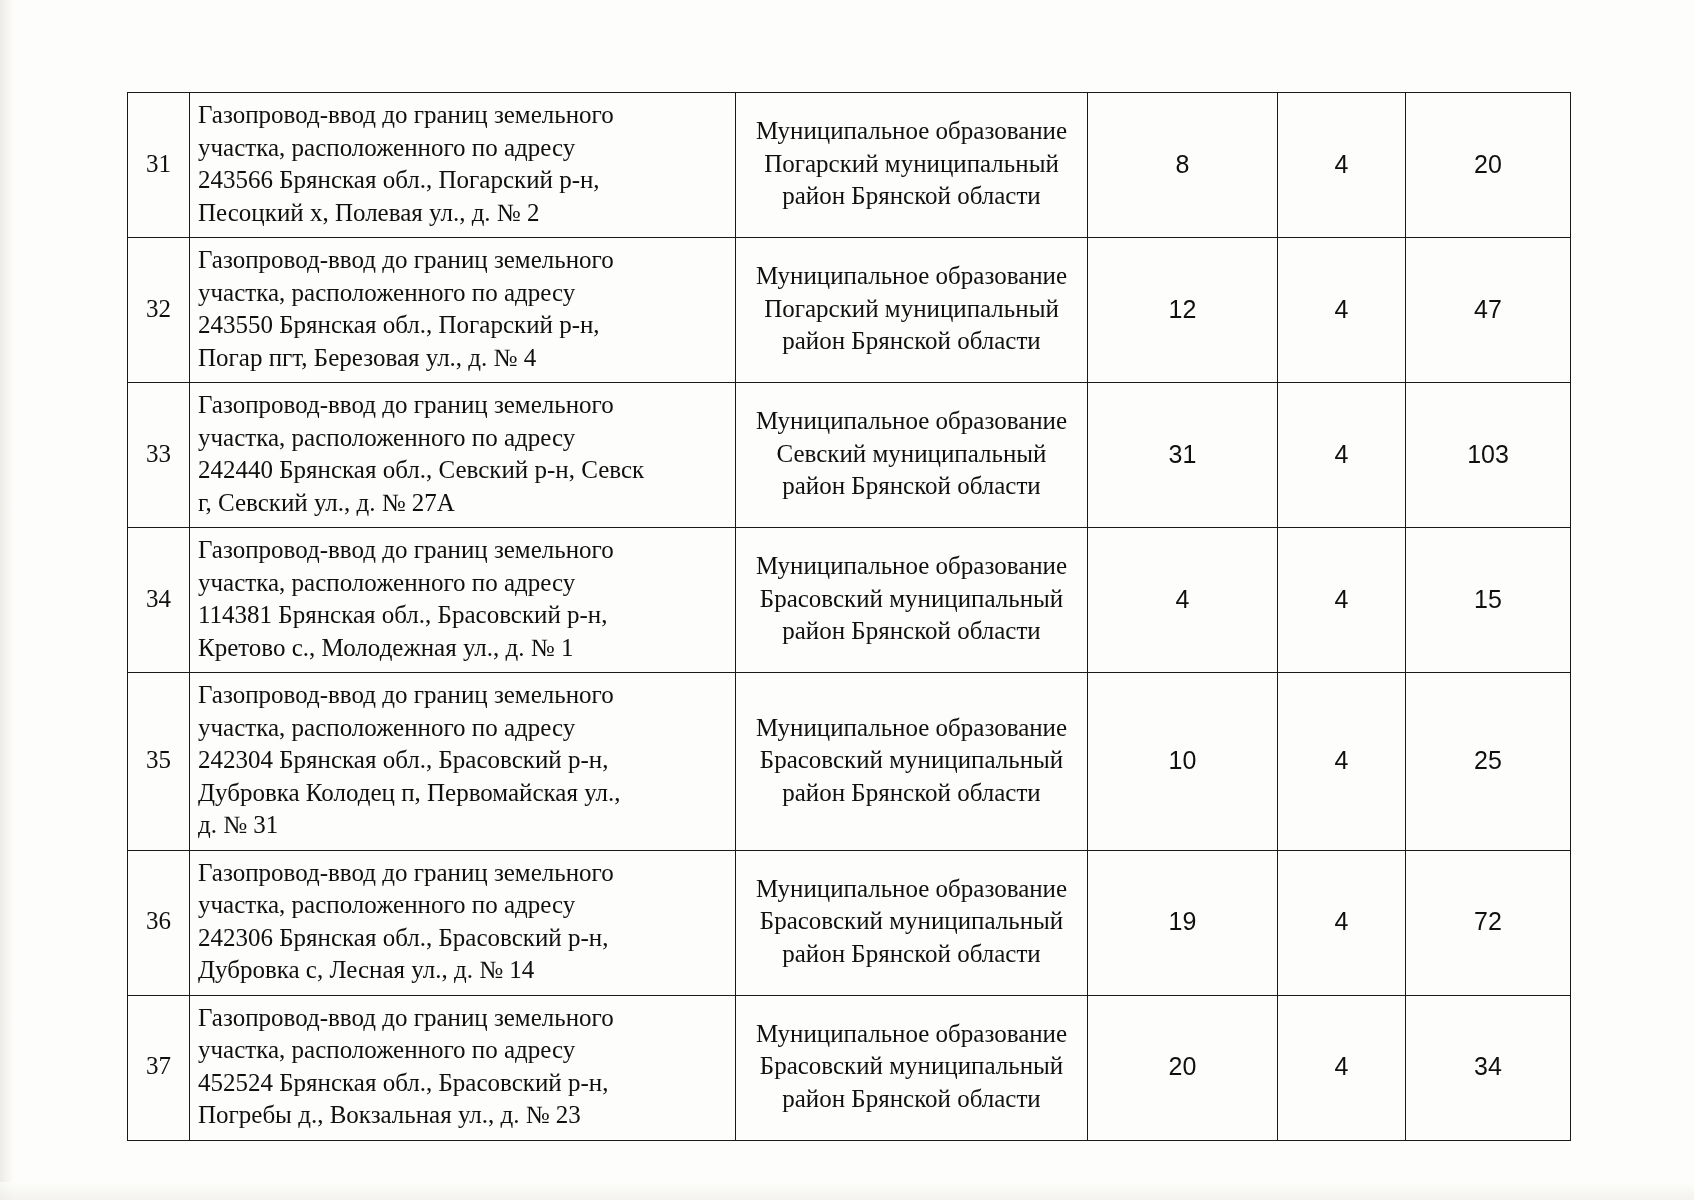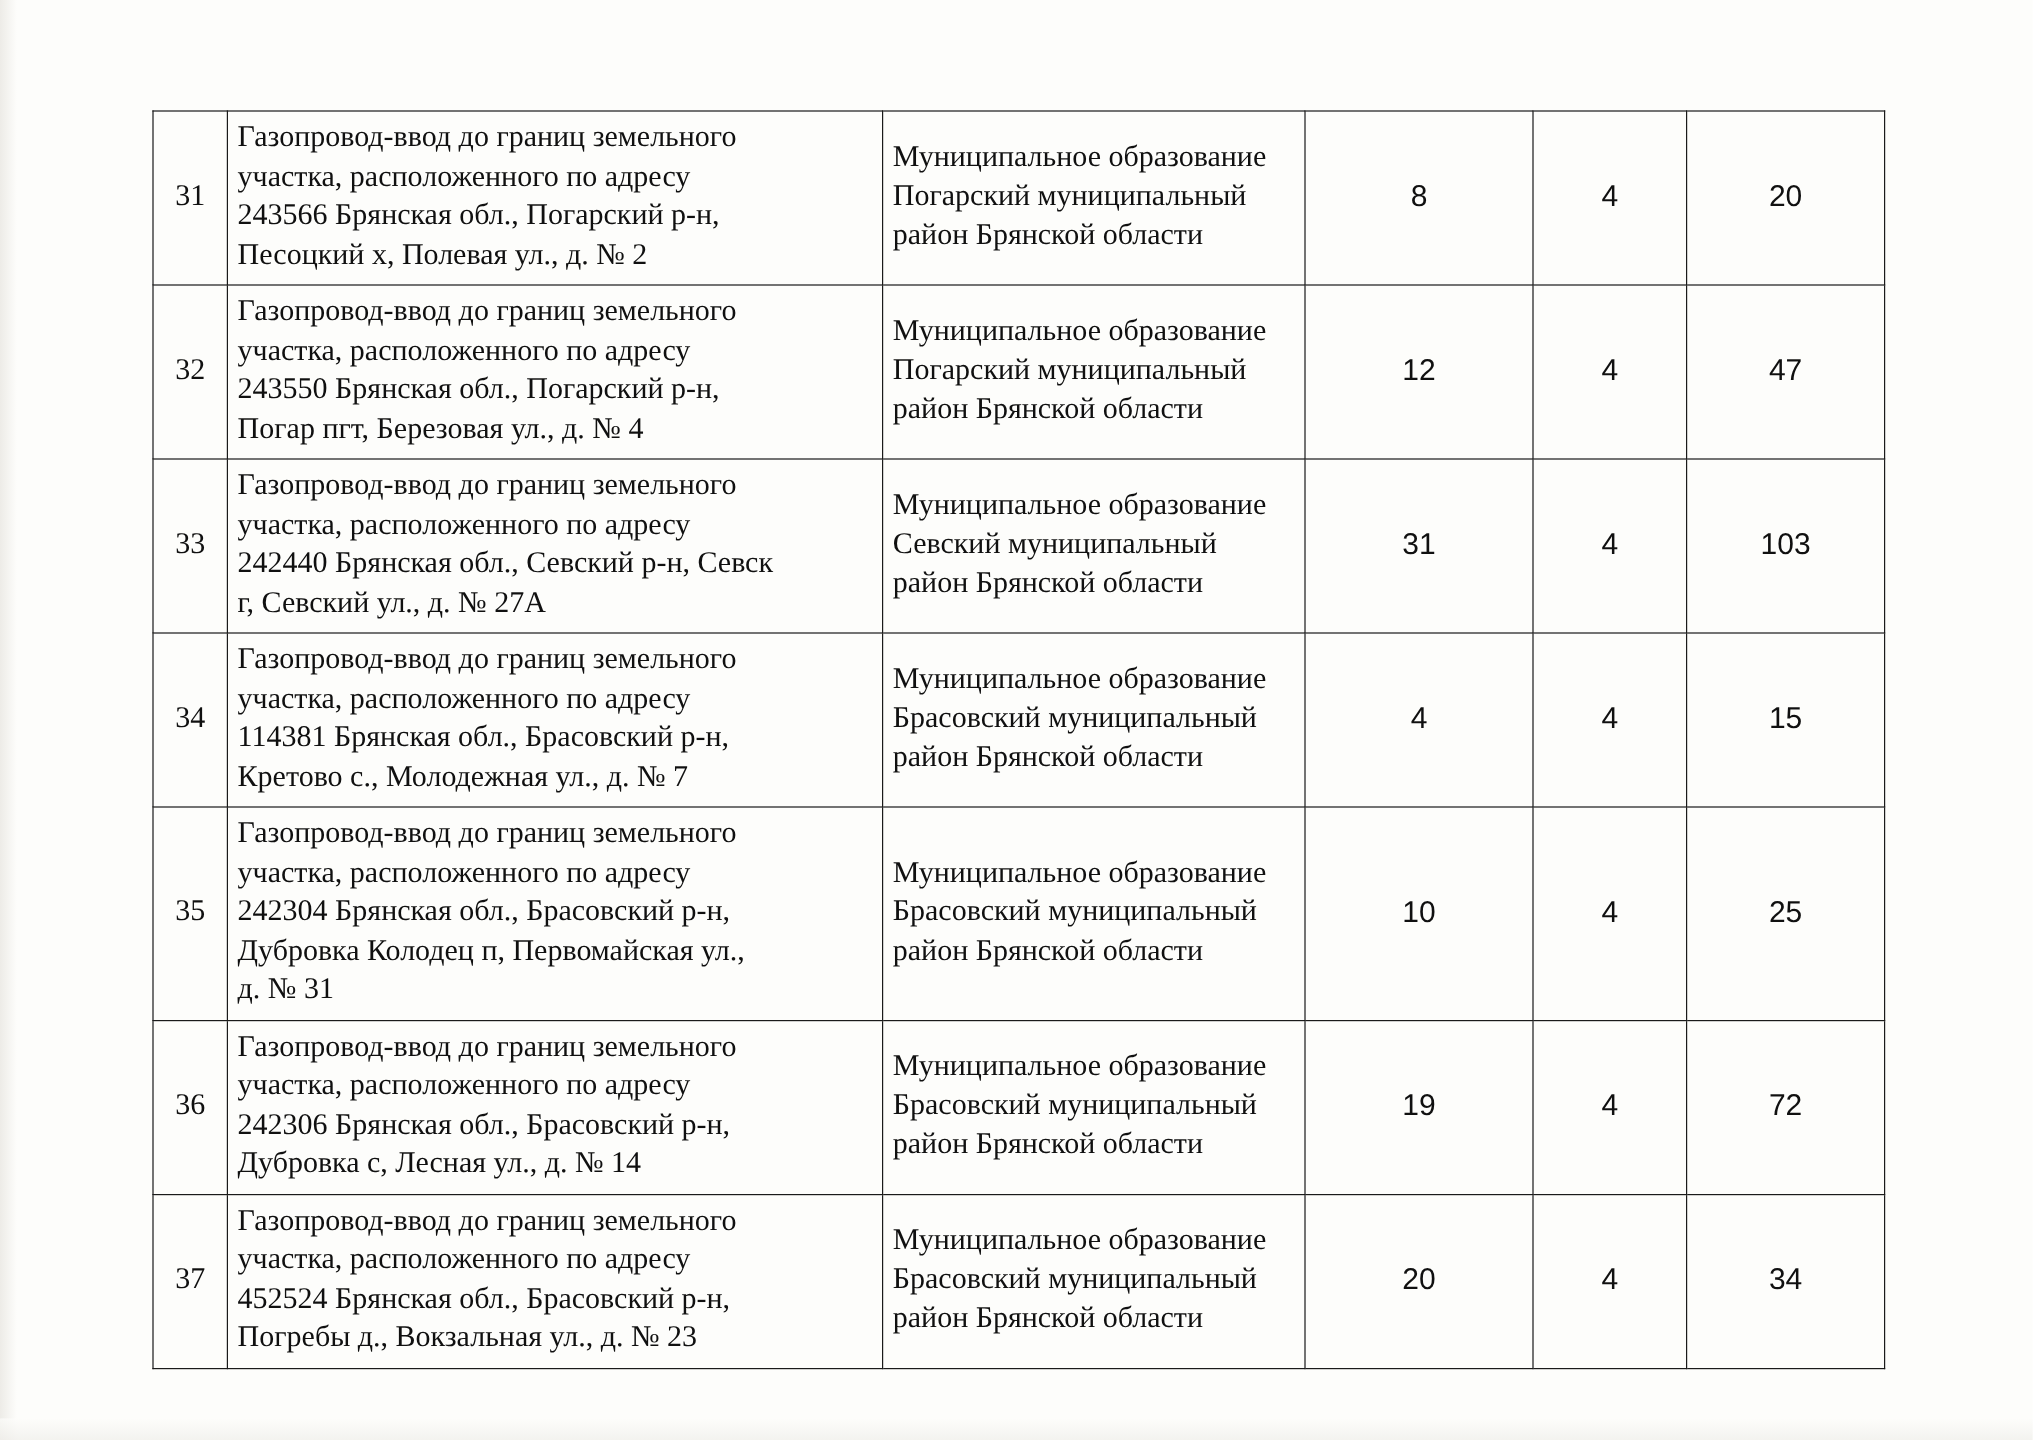--- a/index.html
+++ b/index.html
@@ -54,20 +54,21 @@
     padding-left: 2px;
     padding-right: 2px;
   }
   td.object {
     text-align: left;
     padding-left: 12px;
     padding-right: 4px;
     hyphens: none;
   }
   td.owner {
+    text-align: center;
     padding-left: 6px;
     padding-right: 6px;
   }
   td.numcell {
     text-align: center;
     font-size: 23px;
     font-family: "Liberation Sans", sans-serif;
   }
   .obj-line { display: block; white-space: nowrap; }
   .own-line { display: block; white-space: nowrap; }
@@ -156,21 +157,21 @@
             <td class="numcell">31</td>
             <td class="numcell">4</td>
             <td class="numcell">103</td>
           </tr>
           <tr>
             <td class="num">34</td>
             <td class="object">
               <span class="obj-line">Газопровод-ввод до границ земельного</span>
               <span class="obj-line">участка, расположенного по адресу</span>
               <span class="obj-line">114381 Брянская обл., Брасовский р-н,</span>
-              <span class="obj-line">Кретово с., Молодежная ул., д. № 7</span>
+              <span class="obj-line">Кретово с., Молодежная ул., д. № 1</span>
             </td>
             <td class="owner">
               <span class="own-line">Муниципальное образование</span>
               <span class="own-line">Брасовский муниципальный</span>
               <span class="own-line">район Брянской области</span>
             </td>
             <td class="numcell">4</td>
             <td class="numcell">4</td>
             <td class="numcell">15</td>
           </tr>

